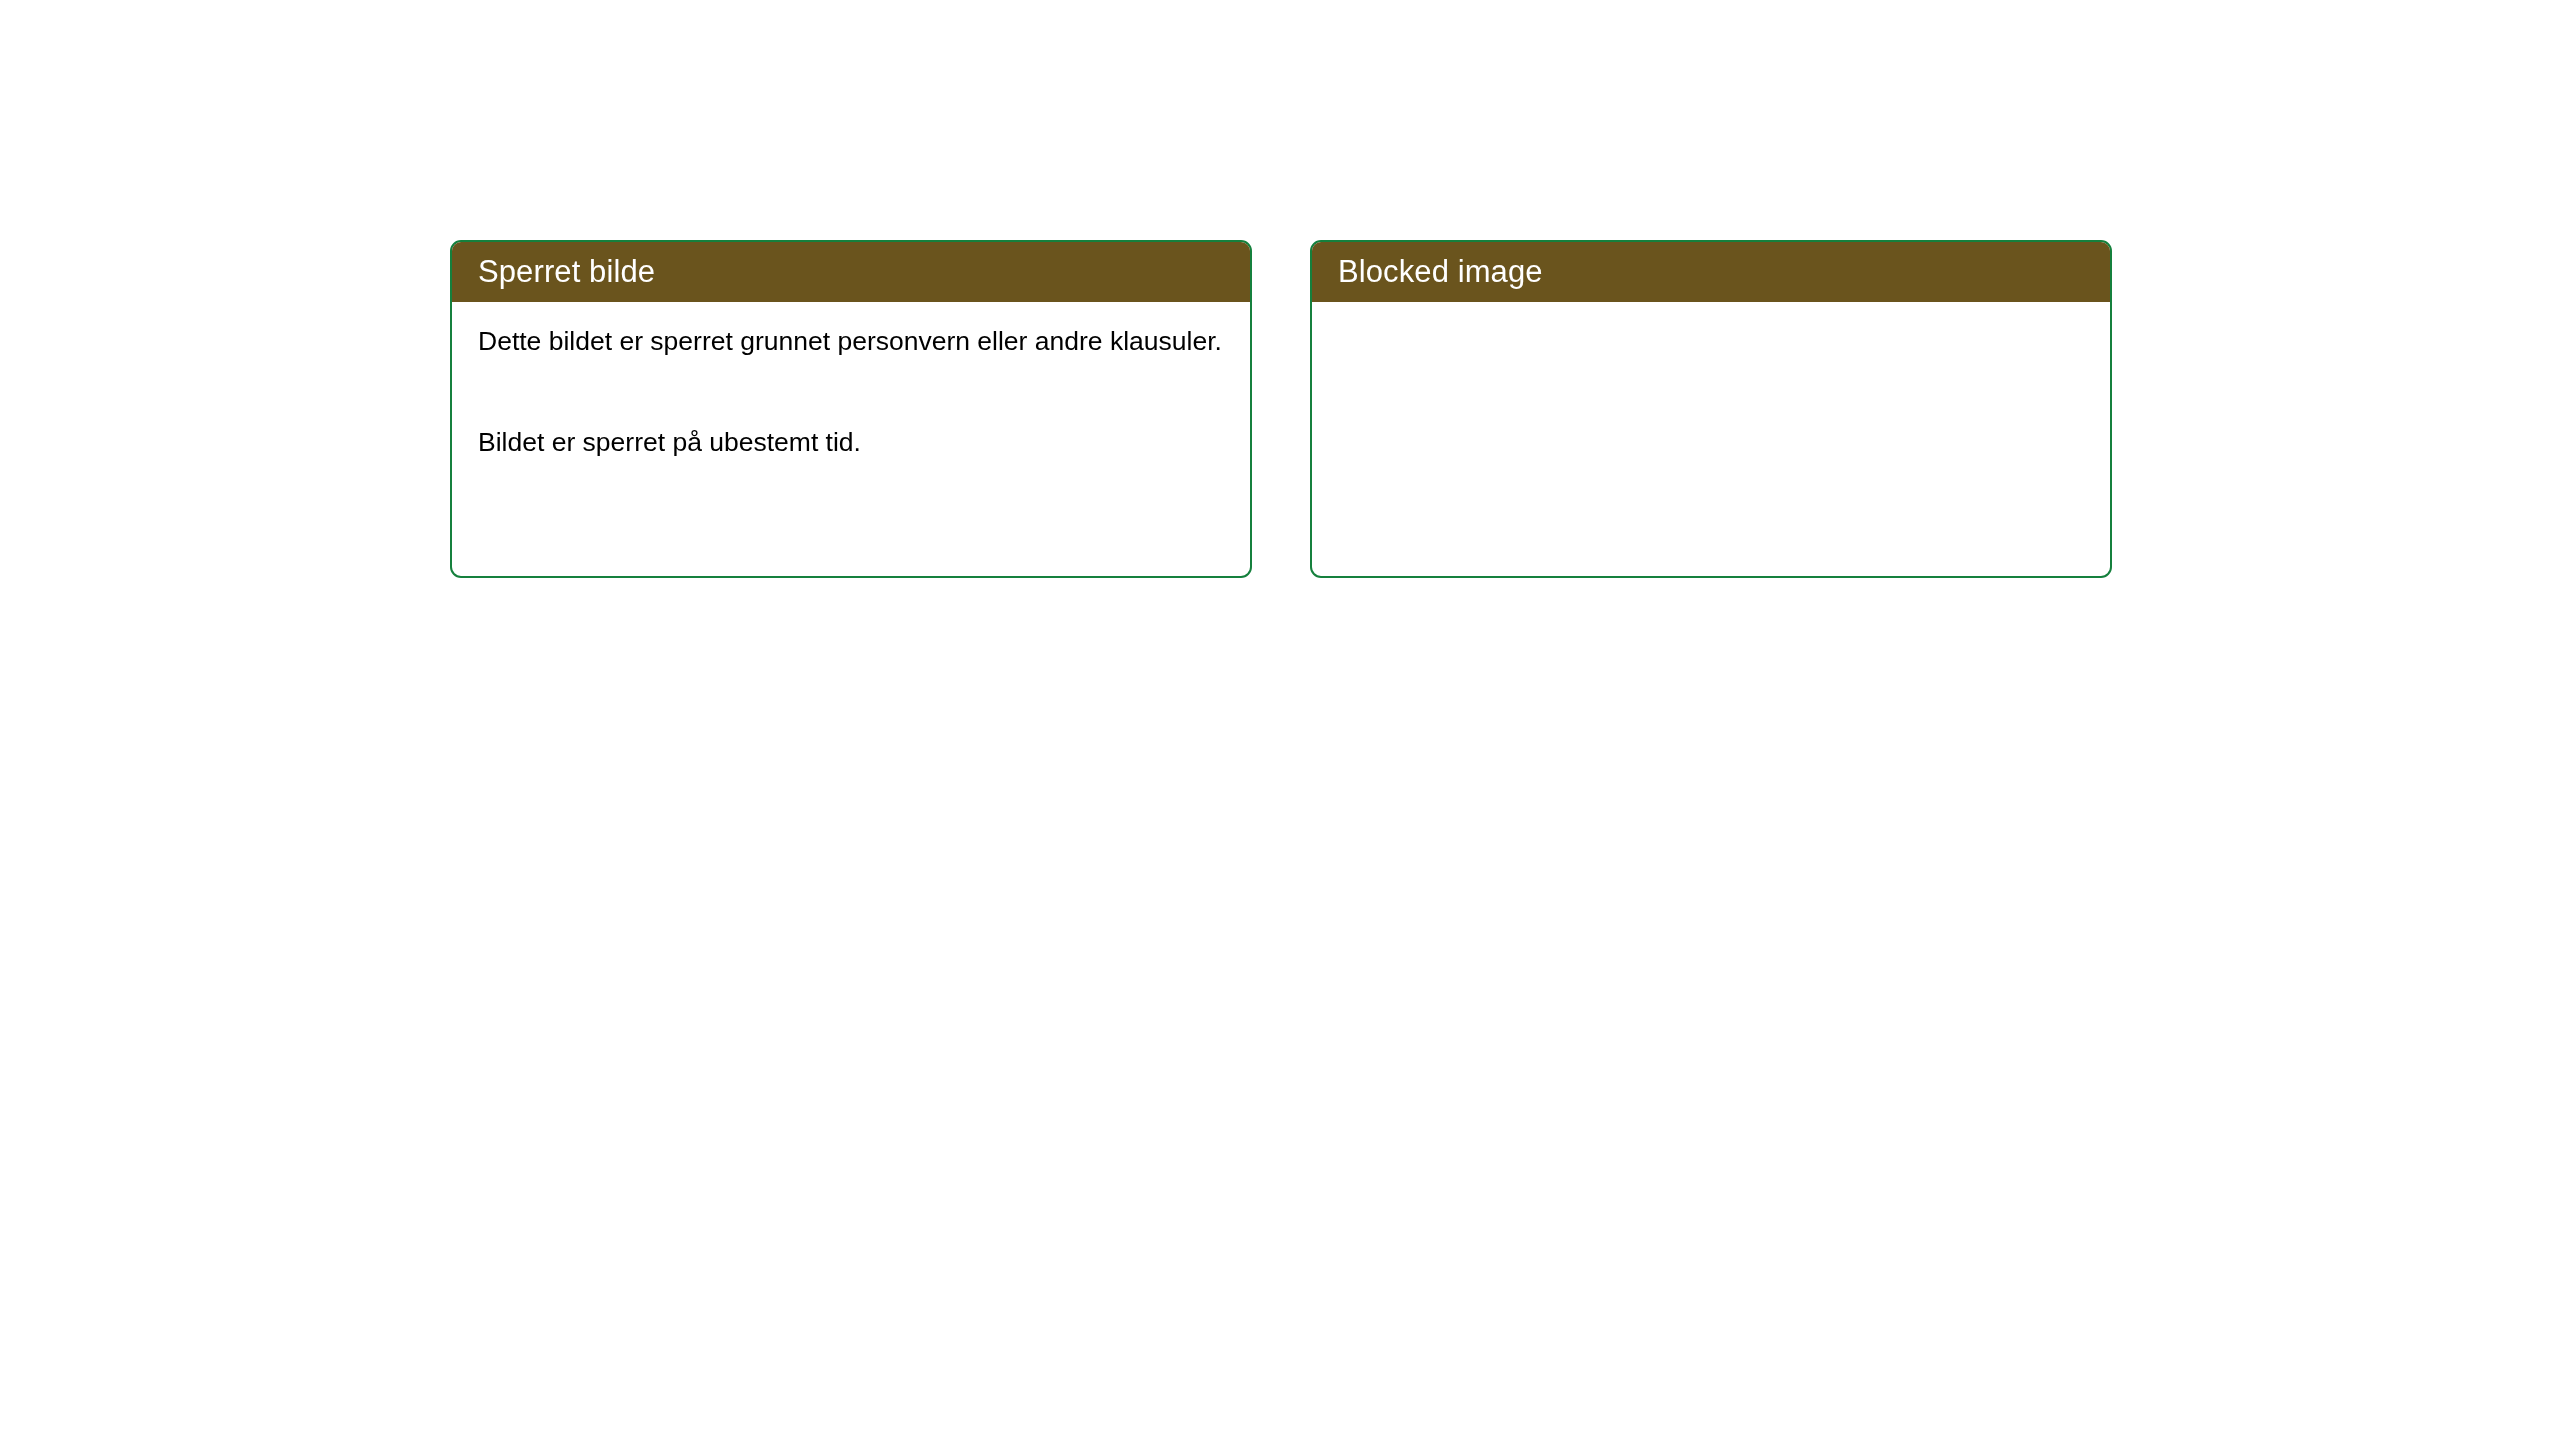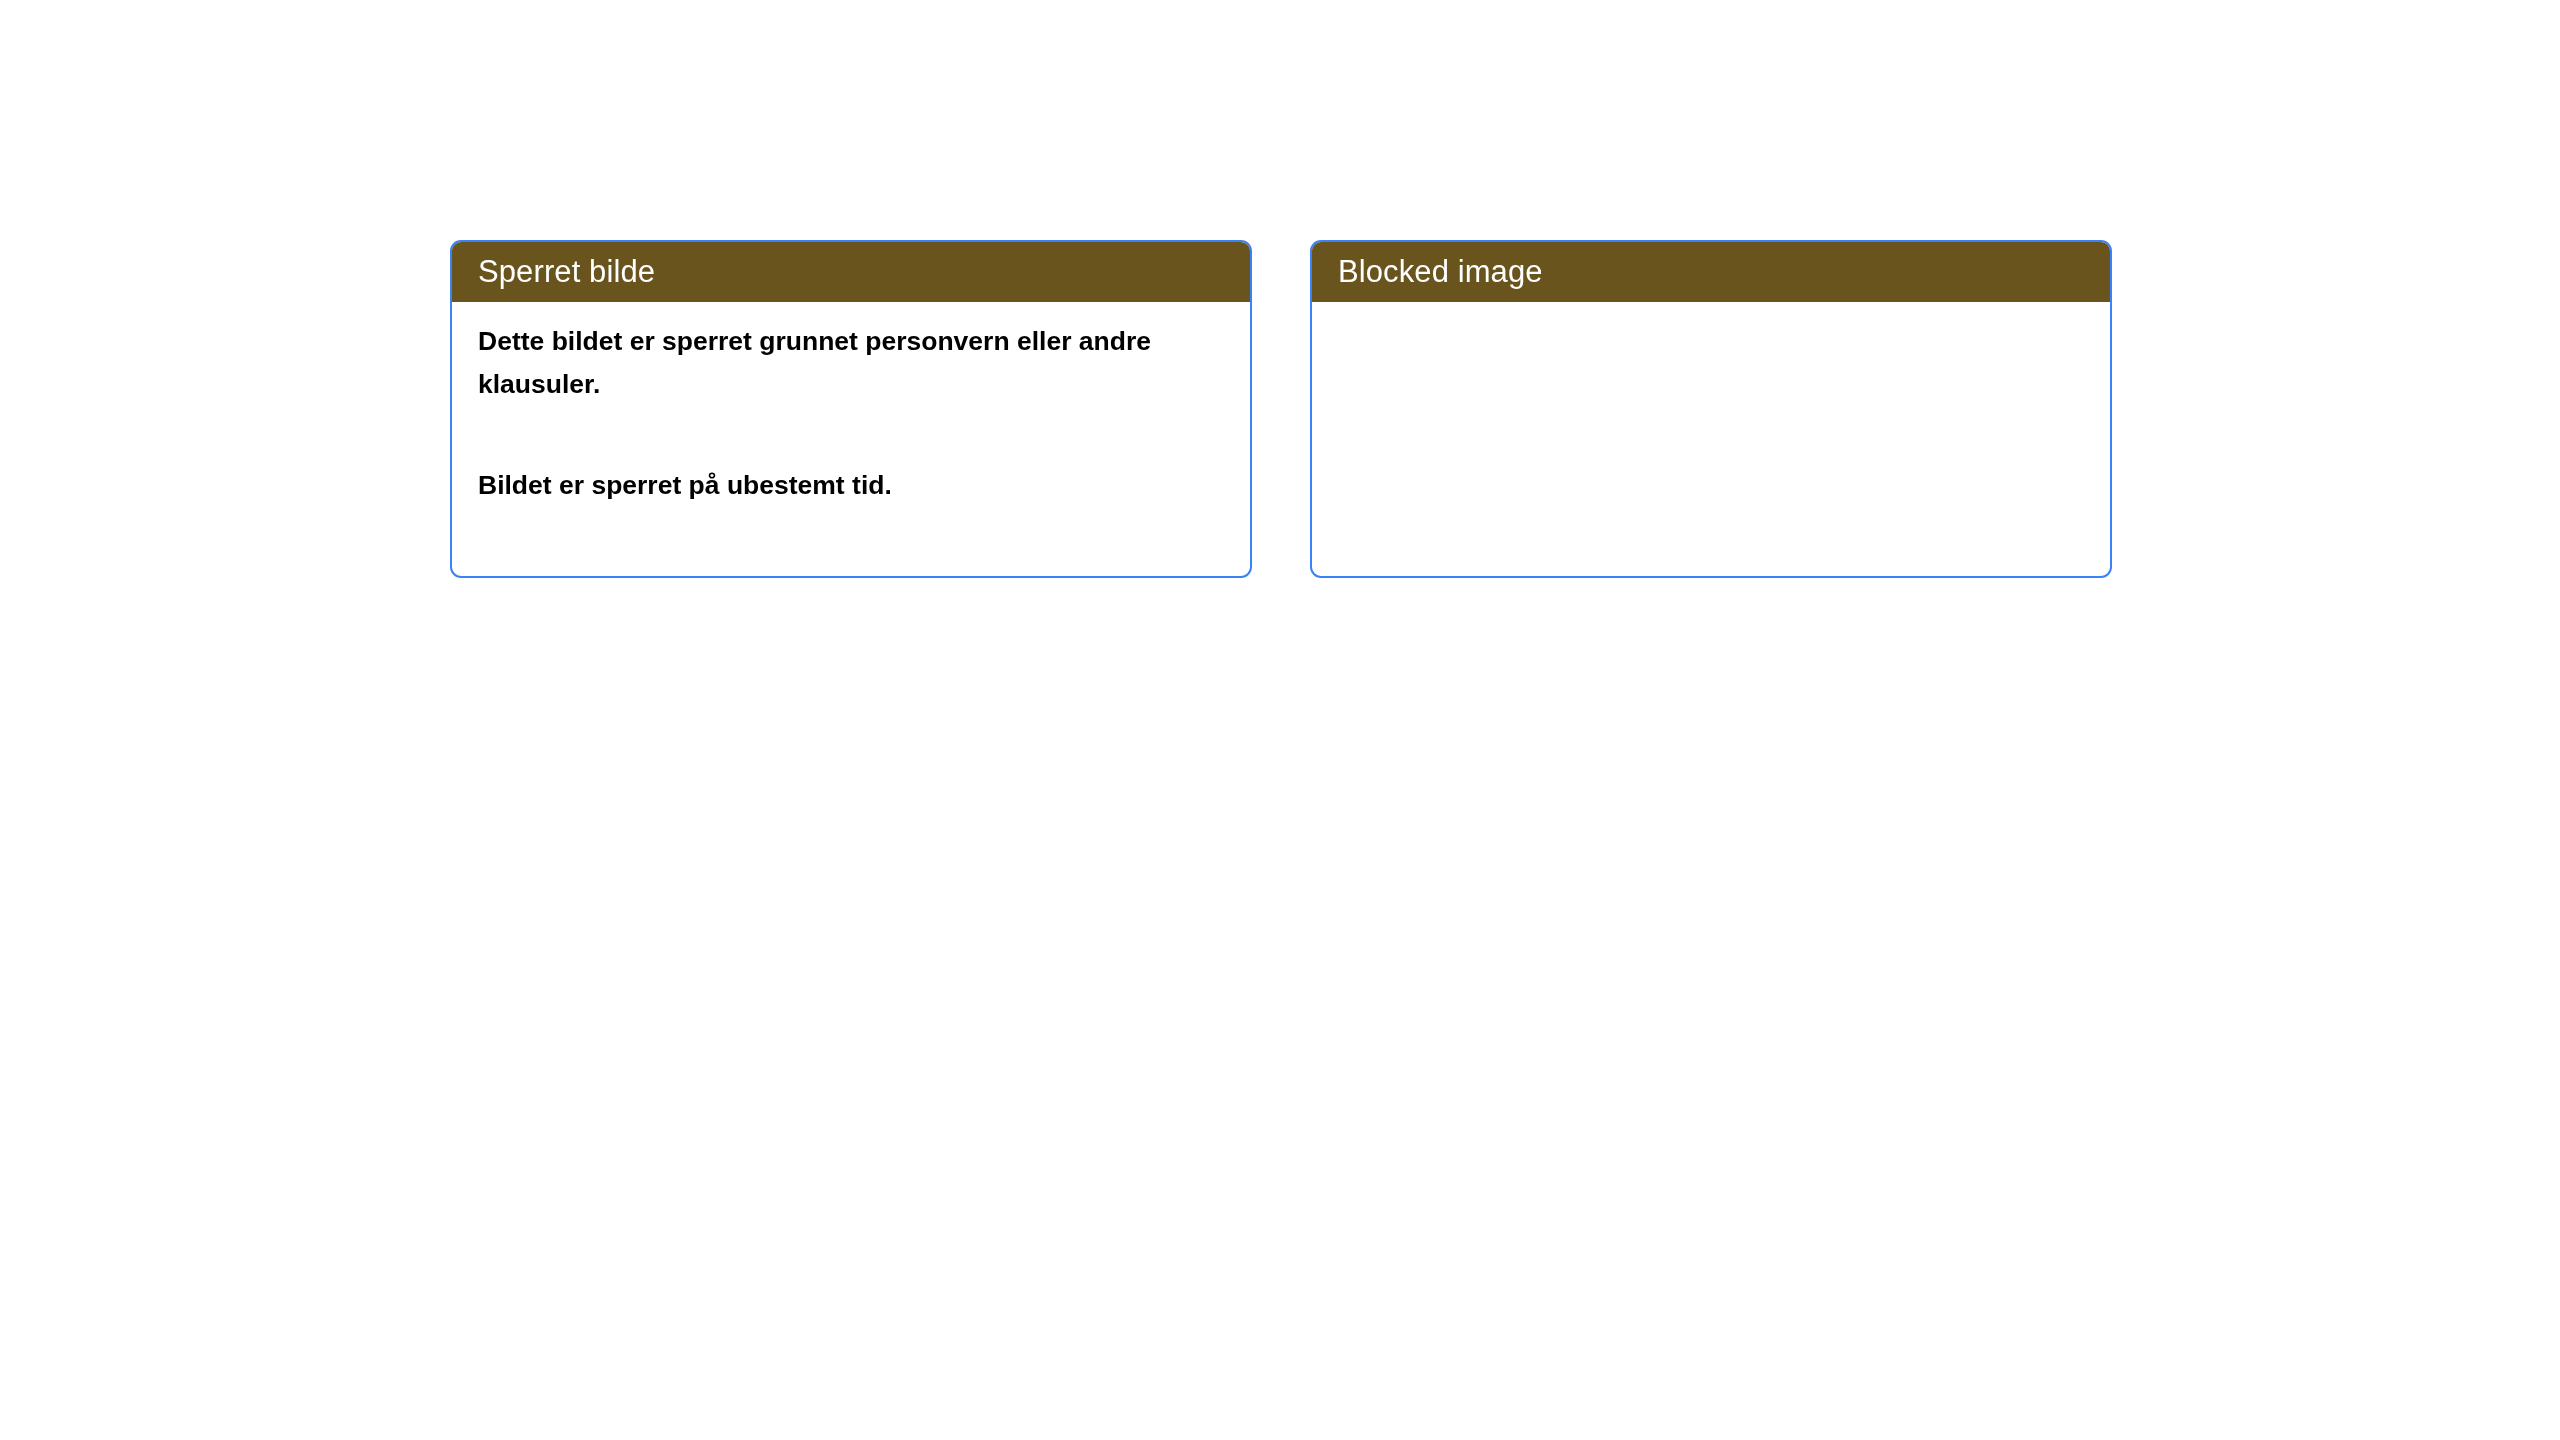--- a/index.html
+++ b/index.html
@@ -26,21 +26,21 @@
     flex-direction: row;
     align-items: flex-start;
     gap: 58px;
   }
 
   .notice-card {
     box-sizing: border-box;
     width: 805px;
     min-height: 338px;
     background: #ffffff;
-    border: 2px solid #3b82f6;
+    border: 2px solid #15803d;
     border-radius: 11px;
     overflow: hidden;
     display: flex;
     flex-direction: column;
   }
 
   .notice-card-header {
     background: #6a541d;
     color: #ffffff;
     height: 60px;
@@ -52,21 +52,21 @@
     white-space: nowrap;
     overflow: hidden;
   }
 
   .notice-card-body {
     flex: 1 1 auto;
     padding: 18px 26px 22px 26px;
     color: #000000;
     font-size: 26.5px;
     line-height: 43px;
-    font-weight: 700;
+    font-weight: 400;
   }
 
   .notice-paragraph {
     margin: 0;
   }
 
   .notice-paragraph + .notice-paragraph {
     margin-top: 58px;
   }
 </style>

